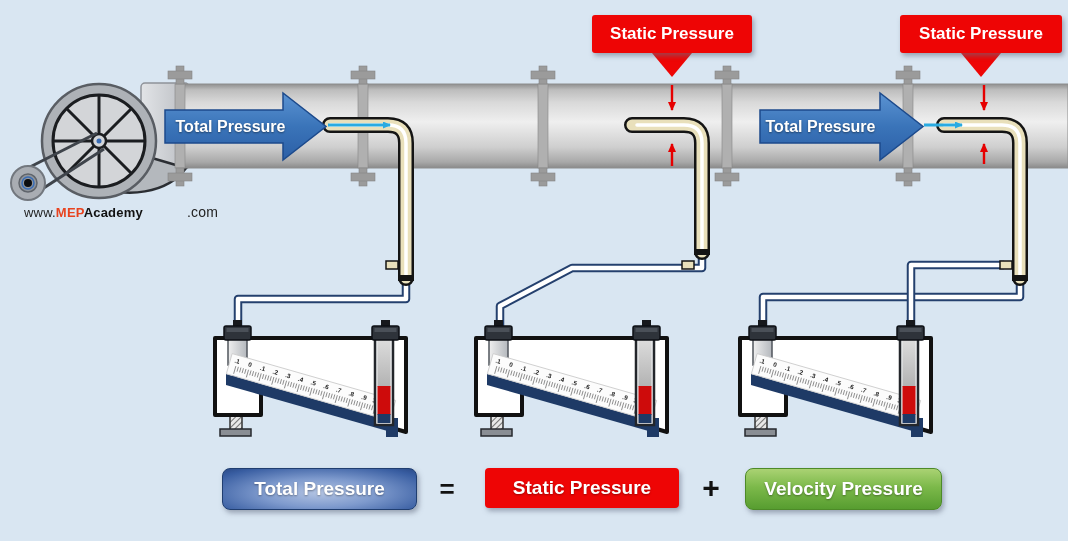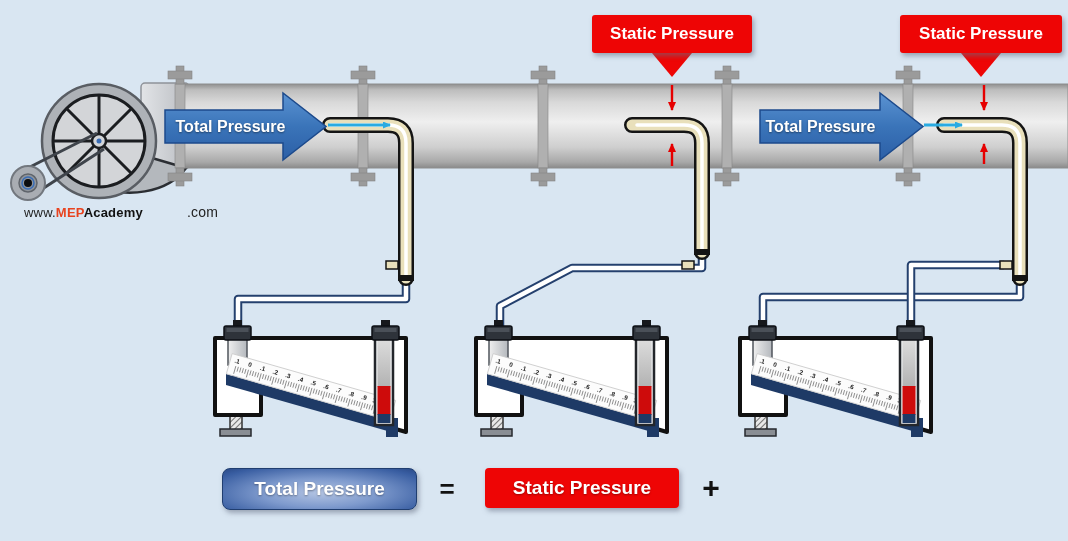--- a/index.html
+++ b/index.html
@@ -326,15 +326,16 @@
   <div class="abs red-box" style="left:900px; top:15px; width:162px; height:38px;">Static Pressure</div>
 
   <div class="abs watermark" style="left:24px; top:204px;">
     <span>www.</span><span class="wm-mep">MEP</span><span class="wm-b">Academy</span><span class="wm-small">.com</span>
   </div>
 
   <div class="abs eq-box eq-blue" style="left:222px; top:468px; width:193px;">Total Pressure</div>
   <div class="abs eq-op" style="left:436px; top:474px; width:22px; font-size:26px;">=</div>
   <div class="abs eq-box eq-red" style="left:485px; top:468px; width:194px;">Static Pressure</div>
   <div class="abs eq-op" style="left:698px; top:471px; width:26px; font-size:30px;">+</div>
+  <div class="abs eq-box eq-green" style="left:745px; top:468px; width:195px;">Velocity Pressure</div>
 
 
 </div>
 
 </body></html>

